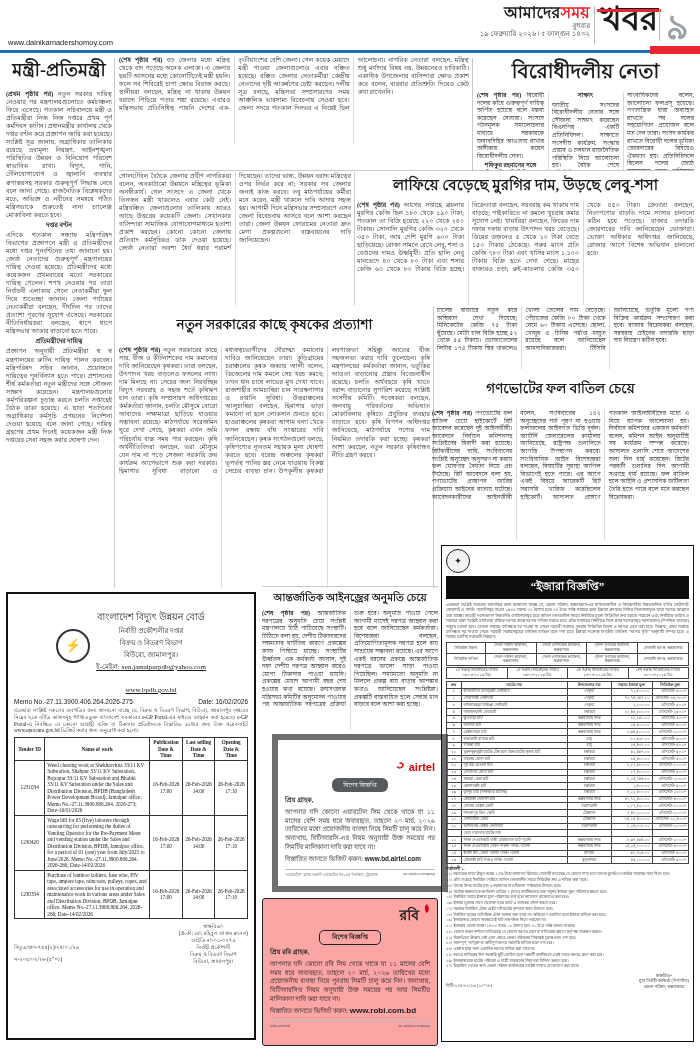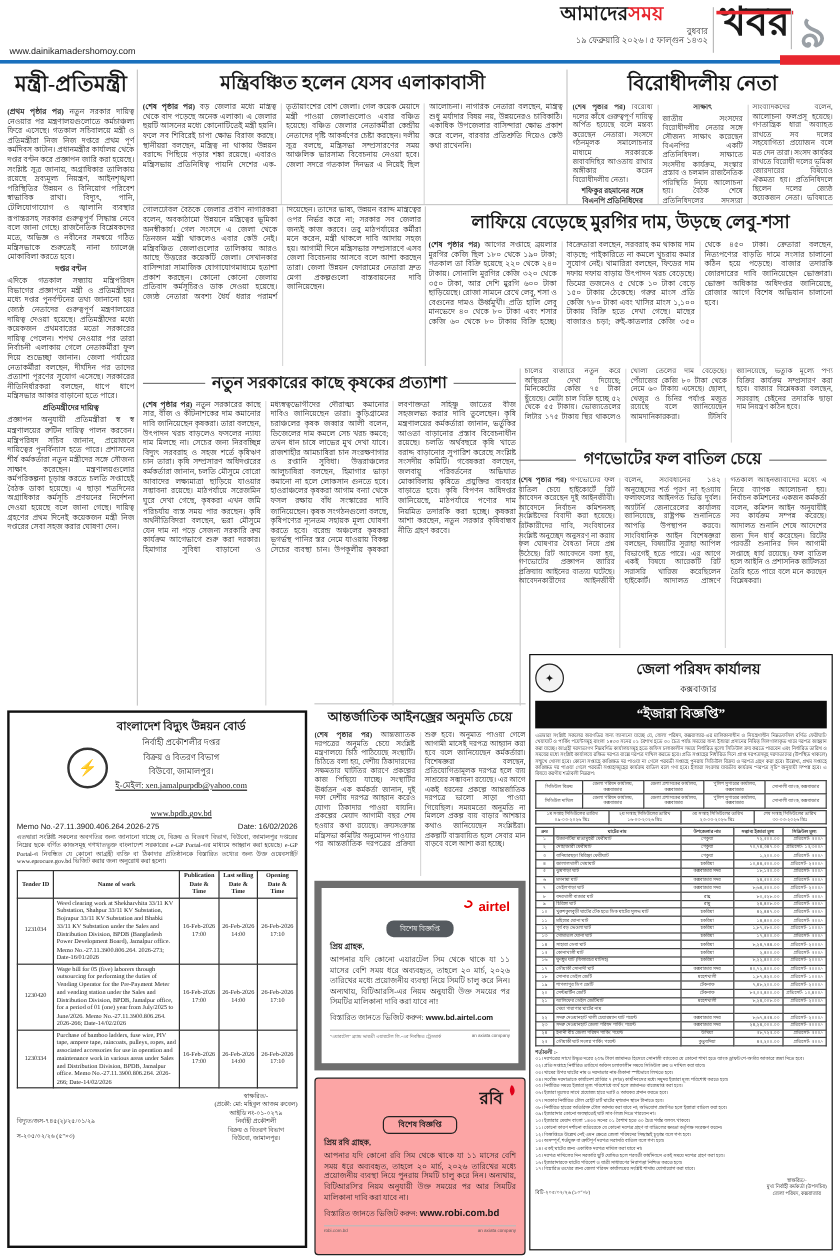--- a/index.html
+++ b/index.html
@@ -1,67 +1,67 @@
 <!DOCTYPE html>
 <html><head>
 <meta charset="utf-8">
 <style>
   html,body{margin:0;padding:0;background:#ddd;}
   #page{position:relative;width:700px;height:1050px;margin:0 auto;background:#fff;
         font-family:"Liberation Serif",serif;color:#1a1a1a;overflow:hidden;}
   
   .site-url{position:absolute;left:8px;top:38px;font-size:7.5px;color:#222;font-family:"Liberation Sans",sans-serif;}
   .brand-block{position:absolute;left:430px;top:4px;width:160px;text-align:right;line-height:1.15;}
-  .brand{font-size:16px;font-weight:bold;letter-spacing:.2px;text-align:center;}
+  .brand{font-size:16px;font-weight:bold;letter-spacing:.2px;}
   .brand .red{color:#e8262e;}
   .weekday{font-size:7px;color:#333;}
   .dateline{font-size:7px;color:#333;}
   .vdiv{position:absolute;width:1px;background:#bbb;}
   .khobor{position:absolute;left:600px;top:1px;font-size:33px;font-weight:bold;line-height:1.1;}
   .khobor::after{content:"";position:absolute;left:-3px;right:-3px;top:8px;height:2.5px;background:#e8262e;}
   .pagenum{position:absolute;left:666px;top:0px;font-size:35px;font-weight:bold;color:#9aa0a6;}
   .blue-rule{position:absolute;left:0;top:50px;width:700px;height:3px;background:#1a70bd;}
   .red-end{position:absolute;left:650px;top:46px;width:50px;height:8px;background:#e8262e;}
   
   .art{position:absolute;overflow:hidden;}
   .art h2{margin:0 0 3px 0;text-align:center;font-weight:bold;}
-  .t13{font-size:18px;} .t14{font-size:17px;} .t15{font-size:15px;} .t16{font-size:16px;} .t11{font-size:10.5px;}
+  .t13{font-size:18px;} .t14{font-size:20px;} .t15{font-size:15px;} .t16{font-size:16px;} .t11{font-size:10.5px;}
   .bd{font-size:6.3px;line-height:1.28;text-align:justify;}
   .bd-xs{font-size:6px;line-height:1.27;text-align:justify;}
   .cols-2{column-count:2;column-gap:8px;column-rule:1px solid #d9d9d9;height:100%;}
   .cols-3{column-count:3;column-gap:8px;column-rule:1px solid #d9d9d9;height:100%;}
   .colbox{overflow:hidden;}
   .lead{font-weight:bold;}
   .subhead{font-weight:bold;text-align:center;display:block;margin:2px 0;}
-  .flank{display:flex;align-items:center;gap:6px;margin-bottom:3px;}
+  .flank{display:flex;align-items:center;gap:6px;margin-bottom:3px;flex-direction:column;}
   .flank .rule{flex:1;height:1px;background:#777;}
   .flank .txt{font-weight:bold;font-size:13.5px;white-space:nowrap;}
   .vline{position:absolute;width:1px;background:#c9c9c9;}
   .hline{position:absolute;height:1px;background:#c9c9c9;}
   
   .bpdb{position:absolute;left:6px;top:592px;width:250px;height:448px;border:2px solid #111;
         padding:4px 6px;box-sizing:border-box;overflow:hidden;}
   .bpdb-head{display:flex;align-items:center;justify-content:center;gap:6px;text-align:center;}
   .emblem{width:30px;height:30px;border:2px solid #333;border-radius:50%;display:flex;align-items:center;justify-content:center;font-size:13px;flex:0 0 auto;}
-  .bpdb-org{font-size:9.5px;font-weight:bold;}
+  .bpdb-org{font-size:9.5px;font-weight:normal;margin-top:12px;}
   .bpdb-line{font-size:7px;text-align:center;}
   .memo-row{display:flex;justify-content:space-between;font-size:6.5px;margin:4px 0 2px 0;font-family:"Liberation Sans",sans-serif;}
   .egp-band{border-top:1.5px solid #111;border-bottom:1.5px solid #111;text-align:center;
             font-size:14px;font-weight:bold;padding:2px 0;margin-bottom:3px;}
   .bpdb-intro{font-size:5.2px;line-height:1.3;text-align:justify;margin-bottom:3px;}
   table.egp{width:100%;border-collapse:collapse;font-size:5.2px;line-height:1.25;font-family:"Liberation Serif",serif;}
   table.egp th,table.egp td{border:1px solid #333;padding:1px 2px;vertical-align:middle;}
   table.egp th{text-align:center;font-weight:bold;}
   table.egp td:first-child{text-align:center;}
   table.egp td:nth-child(n+3){text-align:center;}
   .bpdb-foot{display:flex;justify-content:space-between;align-items:flex-end;margin-top:4px;font-size:5.2px;}
   .sig-right{text-align:center;line-height:1.35;}
   
-  .airtel{position:absolute;left:262px;top:734px;width:176px;height:158px;box-sizing:border-box;
-          border:6px solid #6e6e6e;background:#fff;padding:6px 7px;overflow:hidden;}
+  .airtel{position:absolute;left:272px;top:734px;width:176px;height:158px;box-sizing:border-box;
+          border:6px solid #6e6e6e;background:#fff;padding:17px 7px;overflow:hidden;}
   .logo-row{text-align:right;}
   .airtel-word{color:#e40000;font-weight:bold;font-size:11px;font-family:"Liberation Sans",sans-serif;}
   .badge-dark{display:block;width:48px;margin:3px auto;background:#555a5f;color:#fff;border-radius:6px;
               font-size:6px;text-align:center;padding:1.5px 4px;}
   .ad-greet{font-size:6.5px;font-weight:bold;margin:2px 0;}
   .ad-body{font-size:6.4px;line-height:1.35;text-align:justify;}
   .ad-link{font-size:6.4px;margin-top:3px;}
   .ad-link b{font-family:"Liberation Sans",sans-serif;}
   .ad-foot{display:flex;justify-content:space-between;border-top:1px solid #bbb;margin-top:4px;padding-top:2px;
            font-size:3.8px;color:#555;font-family:"Liberation Sans",sans-serif;}
@@ -122,21 +122,20 @@
       <span class="lead">(প্রথম পৃষ্ঠার পর)</span>
       <span>নতুন সরকার দায়িত্ব নেওয়ার পর মন্ত্রণালয়গুলোতে কর্মচাঞ্চল্য ফিরে এসেছে। গতকাল সচিবালয়ে মন্ত্রী ও প্রতিমন্ত্রীরা নিজ নিজ দপ্তরে প্রথম পূর্ণ কর্মদিবস কাটান। প্রধানমন্ত্রীর কার্যালয় থেকে দপ্তর বণ্টন করে প্রজ্ঞাপন জারি করা হয়েছে। সংশ্লিষ্ট সূত্র জানায়, অগ্রাধিকার তালিকায় রয়েছে দ্রব্যমূল্য নিয়ন্ত্রণ, আইনশৃঙ্খলা পরিস্থিতির উন্নয়ন ও বিনিয়োগ পরিবেশ স্বাভাবিক রাখা। বিদ্যুৎ, পানি, টেলিযোগাযোগ ও জ্বালানি ব্যবস্থার রূপান্তরসহ সরকার গুরুত্বপূর্ণ সিদ্ধান্ত নেবে বলে জানা গেছে। রাজনৈতিক বিশ্লেষকদের মতে, অভিজ্ঞ ও নবীনের সমন্বয়ে গঠিত মন্ত্রিসভাকে শুরুতেই নানা চ্যালেঞ্জ মোকাবিলা করতে হবে।</span>
       <span class="subhead">দপ্তর বণ্টন</span>
       <span>এদিকে গতকাল সন্ধ্যায় মন্ত্রিপরিষদ বিভাগের প্রজ্ঞাপনে মন্ত্রী ও প্রতিমন্ত্রীদের মধ্যে দপ্তর পুনর্বণ্টনের তথ্য জানানো হয়। জ্যেষ্ঠ নেতাদের গুরুত্বপূর্ণ মন্ত্রণালয়ের দায়িত্ব দেওয়া হয়েছে। প্রতিমন্ত্রীদের মধ্যে কয়েকজন প্রথমবারের মতো সরকারের দায়িত্ব পেলেন। শপথ নেওয়ার পর তারা নির্বাচনী এলাকায় গেলে নেতাকর্মীরা ফুল দিয়ে শুভেচ্ছা জানান। জেলা পর্যায়ের নেতাকর্মীরা বলছেন, দীর্ঘদিন পর তাদের প্রত্যাশা পূরণের সুযোগ এসেছে। সরকারের নীতিনির্ধারকরা বলছেন, ধাপে ধাপে মন্ত্রিসভার আকার বাড়ানো হতে পারে।</span>
       <span class="subhead">প্রতিমন্ত্রীদের দায়িত্ব</span>
       <span>প্রজ্ঞাপন অনুযায়ী প্রতিমন্ত্রীরা স্ব স্ব মন্ত্রণালয়ের রুটিন দায়িত্ব পালন করবেন। মন্ত্রিপরিষদ সচিব জানান, প্রয়োজনে দায়িত্বের পুনর্বিন্যাস হতে পারে। প্রশাসনের শীর্ষ কর্মকর্তারা নতুন মন্ত্রীদের সঙ্গে সৌজন্য সাক্ষাৎ করেছেন। মন্ত্রণালয়গুলোর কর্মপরিকল্পনা চূড়ান্ত করতে চলতি সপ্তাহেই বৈঠক ডাকা হয়েছে। এ ছাড়া শতদিনের অগ্রাধিকার কর্মসূচি প্রণয়নের নির্দেশনা দেওয়া হয়েছে বলে জানা গেছে। দায়িত্ব গ্রহণের প্রথম দিনেই কয়েকজন মন্ত্রী নিজ দপ্তরের সেবা সহজ করার ঘোষণা দেন।</span>
     </div>
   </div>
 
   <div class="art" style="left:119px;top:56px;width:350px;height:114px;">
-    <h2 class="t16">মন্ত্রিবঞ্চিত হলেন যেসব এলাকাবাসী</h2>
     <div class="colbox" style="height:88px;">
       <div class="bd cols-3">
         <span class="lead">(শেষ পৃষ্ঠার পর)</span>
         <span>বড় জেলার মধ্যে মন্ত্রিত্ব থেকে বাদ পড়েছে অনেক এলাকা। এ জেলার ছয়টি আসনের মধ্যে কোনোটিতেই মন্ত্রী হয়নি। ফলে সব শিবিরেই চাপা ক্ষোভ বিরাজ করছে। স্থানীয়রা বলছেন, মন্ত্রিত্ব না থাকায় উন্নয়ন বরাদ্দে পিছিয়ে পড়ার শঙ্কা রয়েছে। এবারও মন্ত্রিসভায় প্রতিনিধিত্ব পায়নি দেশের এক-তৃতীয়াংশের বেশি জেলা। গেল কয়েক মেয়াদে মন্ত্রী পাওয়া জেলাগুলোও এবার বঞ্চিত হয়েছে। বঞ্চিত জেলার নেতাকর্মীরা কেন্দ্রীয় নেতাদের দৃষ্টি আকর্ষণের চেষ্টা করছেন। দলীয় সূত্র বলছে, মন্ত্রিসভা সম্প্রসারণের সময় আঞ্চলিক ভারসাম্য বিবেচনায় নেওয়া হবে। জেলা সদরে গতকাল দিনভর এ নিয়েই ছিল আলোচনা। নাগরিক নেতারা বলছেন, মন্ত্রিত্ব শুধু মর্যাদার বিষয় নয়, উন্নয়নেরও চাবিকাঠি। একাধিক উপজেলার বাসিন্দারা ক্ষোভ প্রকাশ করে বলেন, বারবার প্রতিশ্রুতি দিয়েও কেউ কথা রাখেননি।</span>
       </div>
     </div>
   </div>
 
   <div class="art" style="left:119px;top:172px;width:232px;height:134px;">
     <div class="colbox" style="height:133px;">
@@ -326,24 +325,20 @@
     </div>
     <div class="ad-foot">
       <span>robi.com.bd</span>
       <span>an axiata company</span>
     </div>
   </div>
 
   <div class="zila">
     <div class="zila-head">
       <div class="zila-emblem">✦</div>
-      <div class="zila-titles">
-        <div class="zila-org">জেলা পরিষদ কার্যালয়</div>
-        <div class="zila-dist">কক্সবাজার</div>
-      </div>
     </div>
     <div class="zila-banner">“ইজারা বিজ্ঞপ্তি”</div>
     <div class="zila-intro">এতদ্বারা সংশ্লিষ্ট সকলের অবগতির জন্য জানানো যাচ্ছে যে, জেলা পরিষদ, কক্সবাজার-এর মালিকানাধীন ও নিয়ন্ত্রণাধীন নিম্নতফসিল বর্ণিত ফেরীঘাট/খেয়াঘাট ও পার্কিং পয়েন্টসমূহ বাংলা ১৪৩৩ সনের ০১ বৈশাখ হতে ৩০ চৈত্র পর্যন্ত সময়ের জন্য ইজারা প্রদানের নিমিত্ত সিলগালাকৃত খামে দরপত্র আহ্বান করা যাচ্ছে। আগ্রহী দরদাতাগণ নিম্নবর্ণিত কার্যালয়সমূহ হতে অফিস চলাকালীন সময়ে নির্ধারিত মূল্যে সিডিউল ক্রয় করতে পারবেন এবং নির্ধারিত তারিখ ও সময়ের মধ্যে সংশ্লিষ্ট কার্যালয়ে রক্ষিত দরপত্র বাক্সে দরপত্র দাখিল করতে হবে। প্রতি সপ্তাহের নির্ধারিত দিনে প্রাপ্ত দরপত্রসমূহ দরদাতাদের (উপস্থিত থাকলে) সম্মুখে খোলা হবে। কোনো সপ্তাহে কাঙ্ক্ষিত দর পাওয়া না গেলে পরবর্তী সপ্তাহে পুনরায় সিডিউল বিক্রয় ও দরপত্র গ্রহণ করা হবে। উল্লেখ্য, প্রথম সপ্তাহে কাঙ্ক্ষিত দর পাওয়া গেলে পরবর্তী সপ্তাহসমূহের কার্যক্রম বাতিল বলে গণ্য হবে। ইজারা সংক্রান্ত যাবতীয় কার্যক্রম “দরপত্র সূচি” অনুযায়ী সম্পন্ন হবে। এ বিষয়ে করণীয় শর্তাবলী নিম্নরূপ:</div>
 
     <table class="zt">
       <colgroup>
           <col style="width:16%">
           <col style="width:21%">
           <col style="width:21%">
           <col style="width:21%">

